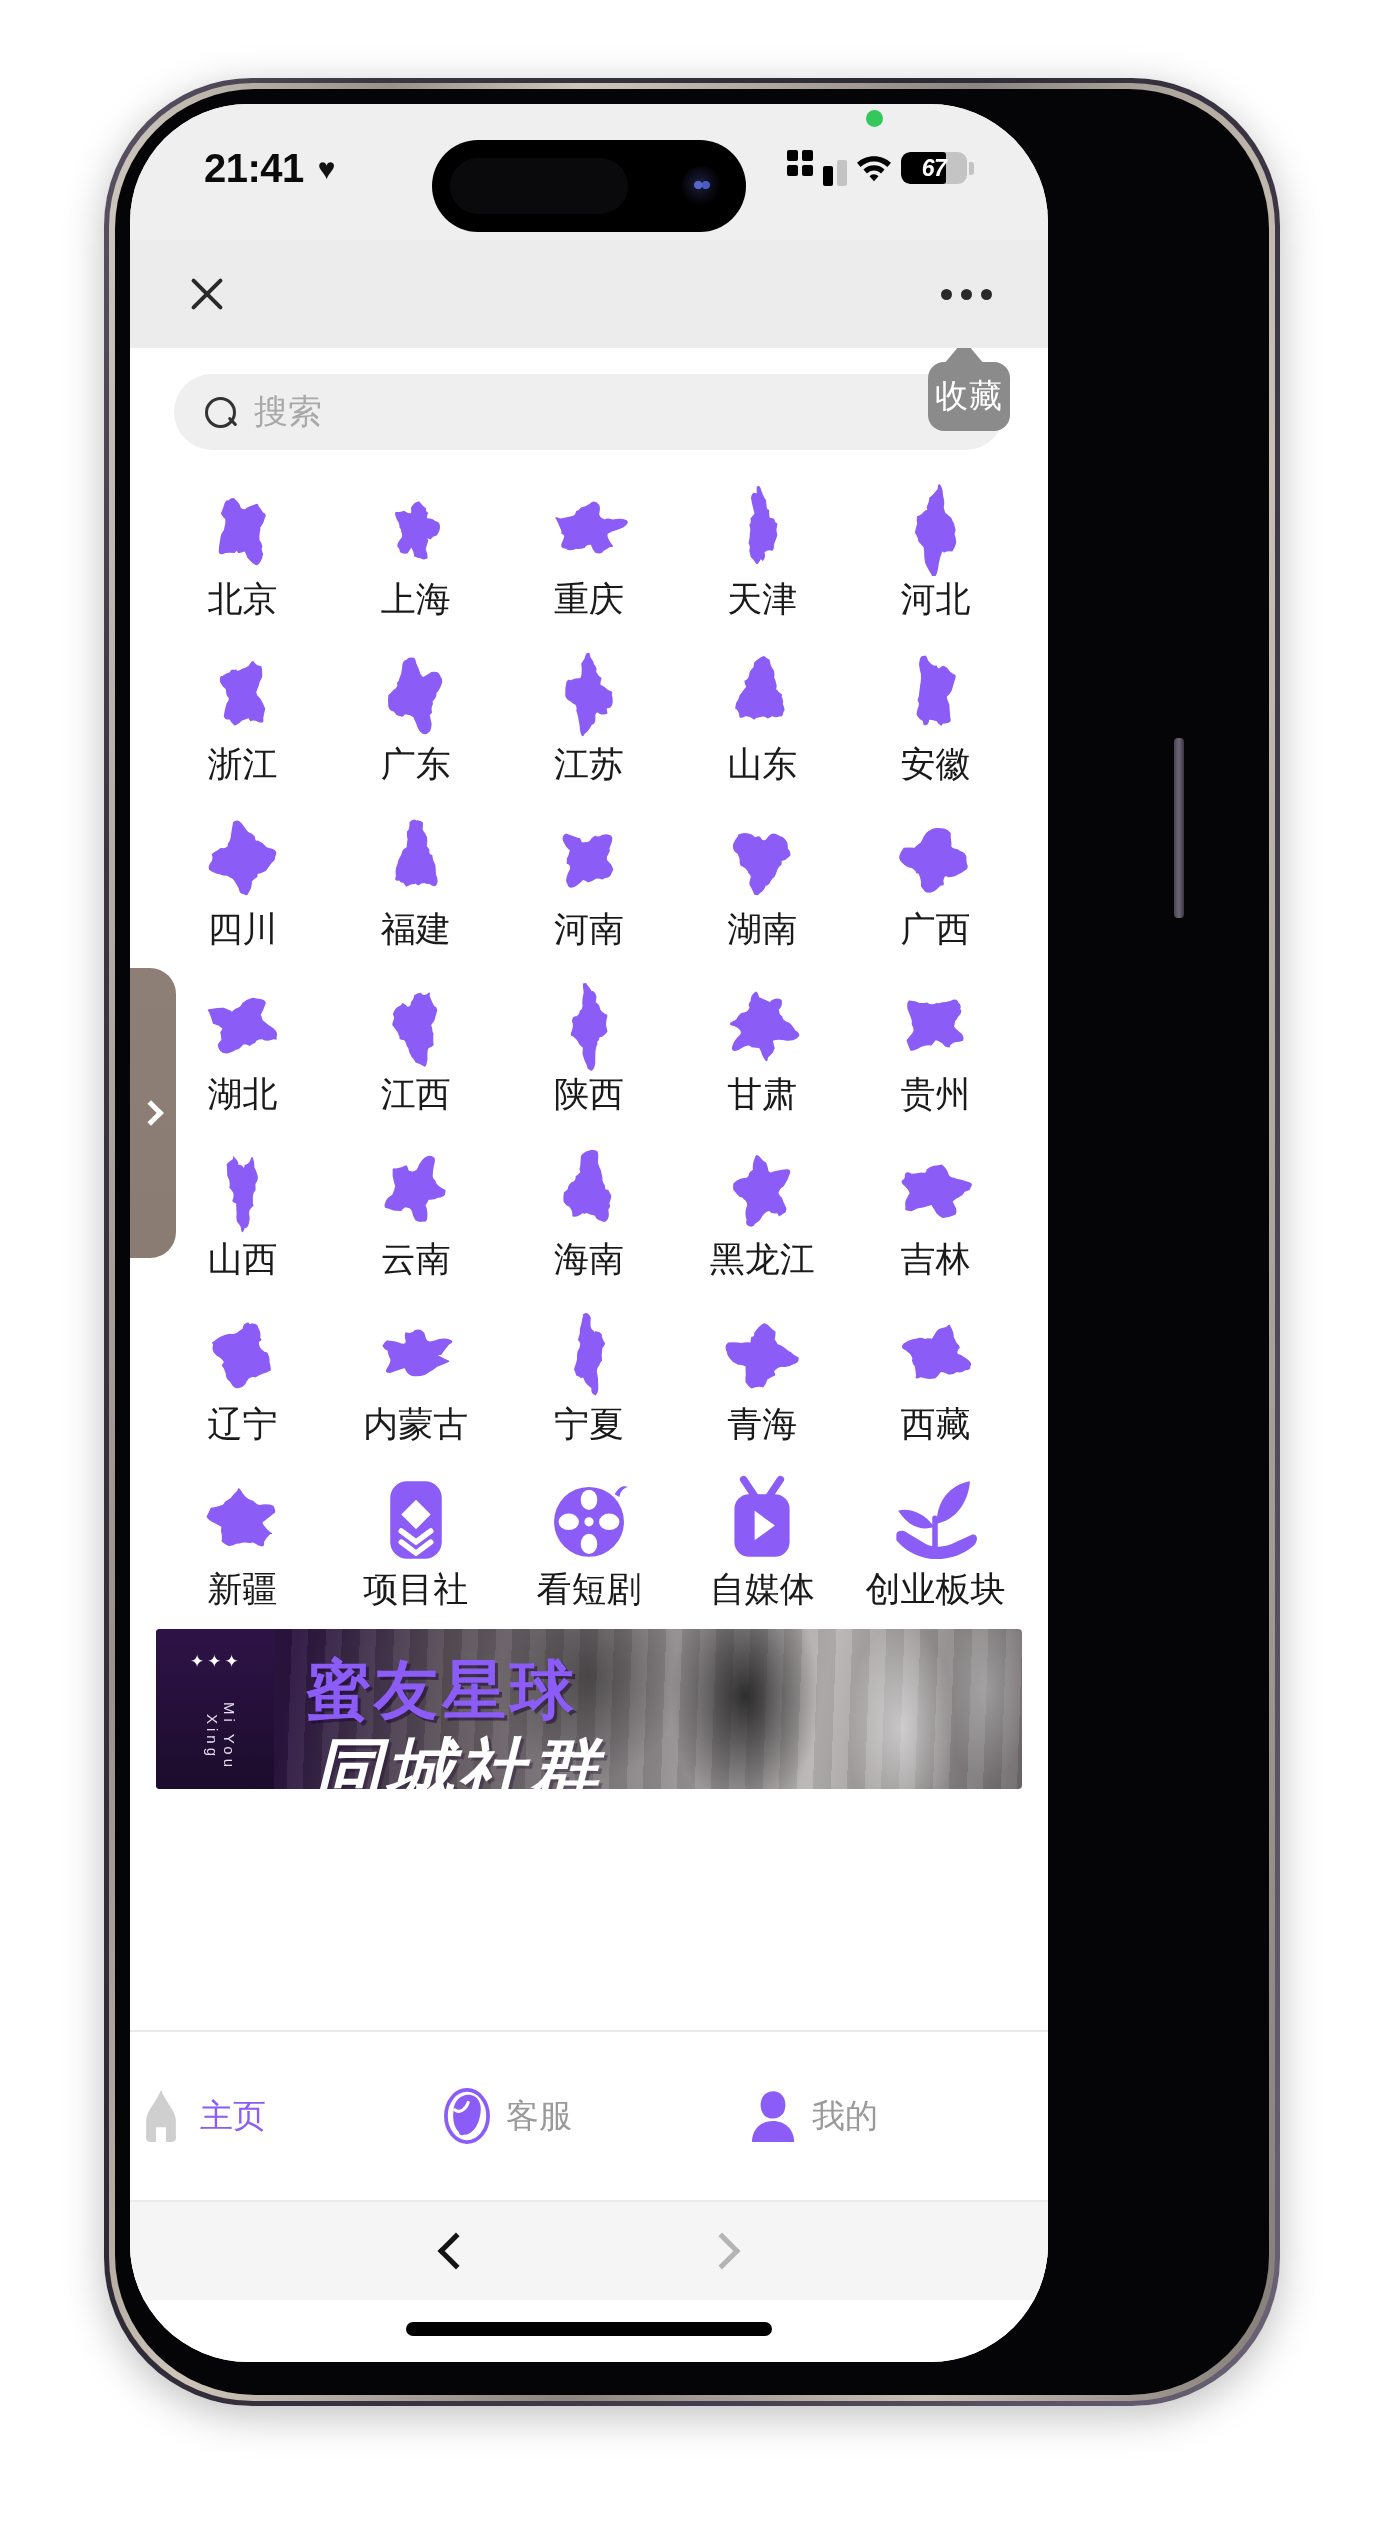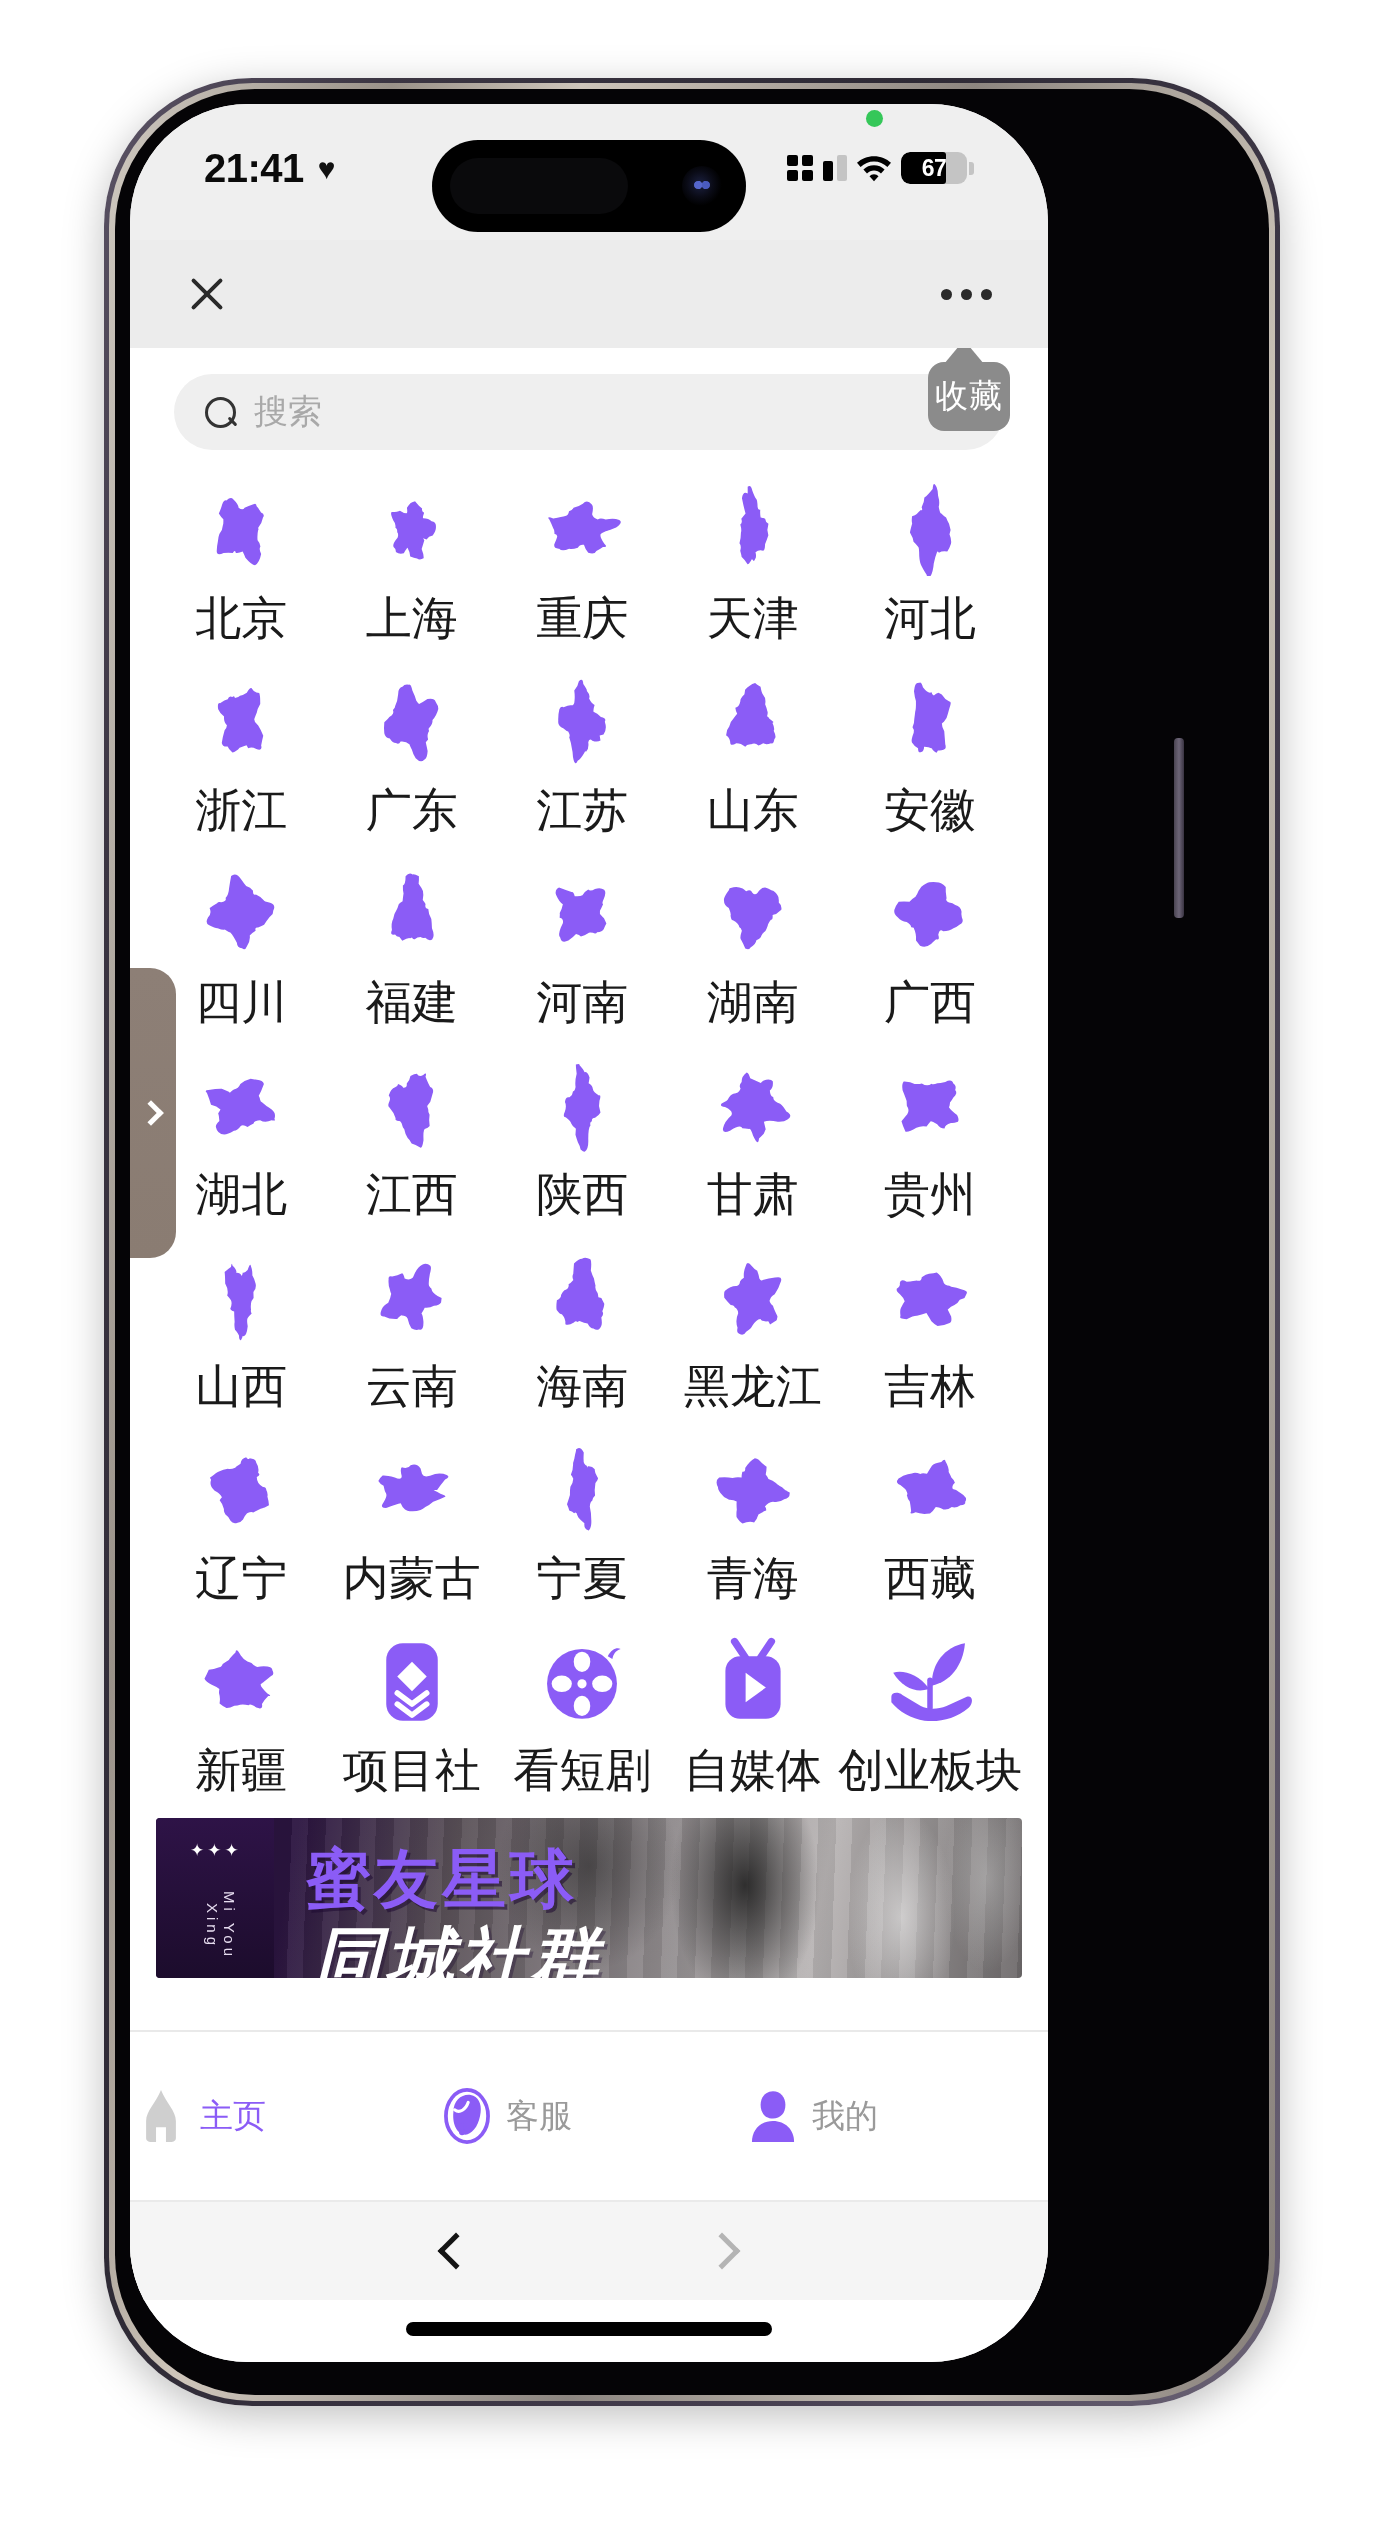--- a/index.html
+++ b/index.html
@@ -78,21 +78,21 @@
     z-index: 30;
   }
   #status-left {
     position:absolute; left: 74px; top: 42px;
     display:flex; align-items:center; gap: 14px;
   }
   #status-time { font-size: 40px; font-weight: 700; color:#0b0b0b; letter-spacing:-0.5px; }
   #heart-icon { font-size: 30px; color:#111; line-height:1; }
   #status-right {
     position:absolute; right: 74px; top: 46px;
-    display:flex; align-items:center; gap: 6px;
+    display:flex; gap: 6px; font-style: italic;
   }
   #green-dot {
     position:absolute; right: 165px; top: 6px;
     width: 17px; height: 17px; border-radius: 50%; background:#35c759;
   }
   .sig-grid { display:grid; grid-template-columns: repeat(2, 11px); grid-template-rows: repeat(2, 11px); gap: 4px; }
   .sig-grid i { display:block; width:11px; height:11px; background:#000; border-radius:2px; }
   .sig-bars { display:flex; align-items:flex-end; gap:4px; margin-left:4px; }
   .sig-bars i { display:block; width:10px; background:#c4c4c4; border-radius:2px; }
   .sig-bars i.on { background:#000; }
@@ -167,21 +167,21 @@
   #region-grid {
     display:grid; grid-template-columns: repeat(5, 1fr);
     row-gap: 6px; padding: 6px 26px 0 26px;
   }
   .grid-cell {
     display:flex; flex-direction:column; align-items:center;
     padding: 14px 0 6px 0; cursor:pointer;
   }
   .cell-icon { width: 92px; height: 92px; display:flex; align-items:center; justify-content:center; }
   .cell-icon svg { width:100%; height:100%; display:block; }
-  .cell-label { margin-top: 12px; font-size: 46px; color:#1a1a1a; white-space:nowrap; }
+  .cell-label { font-size: 35px; color:#1a1a1a; white-space:nowrap; }
 
   
   #drawer-tab {
     position:absolute; left:0; top:620px;
     width: 46px; height: 290px;
     background: linear-gradient(180deg,#8d7f76,#8a7c72);
     border-radius: 0 26px 26px 0;
     display:flex; align-items:center; justify-content:center;
     z-index: 14; cursor:pointer;
   }

